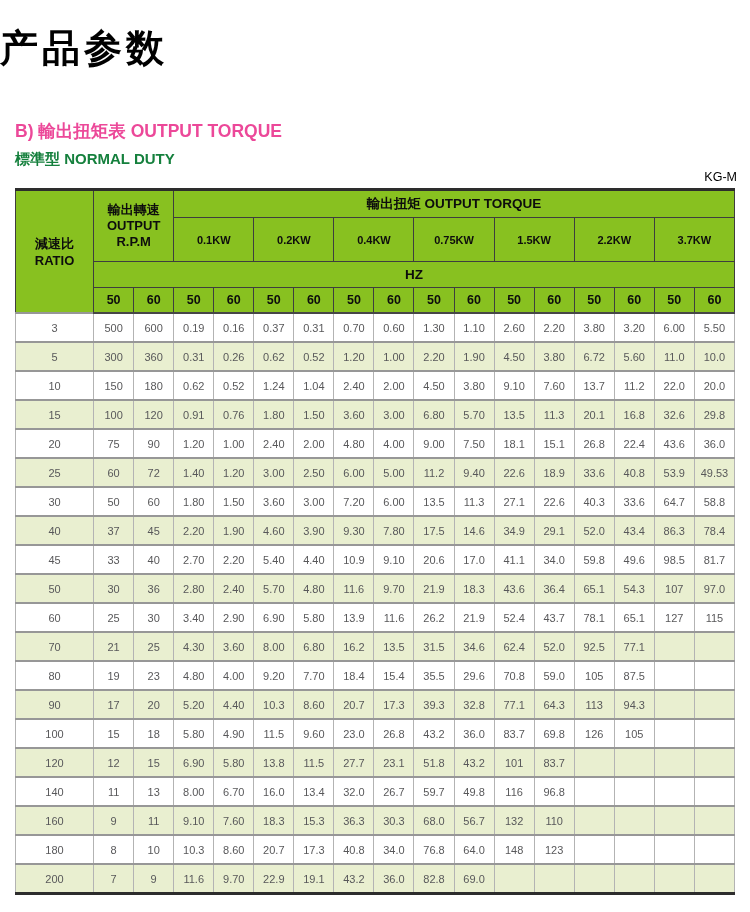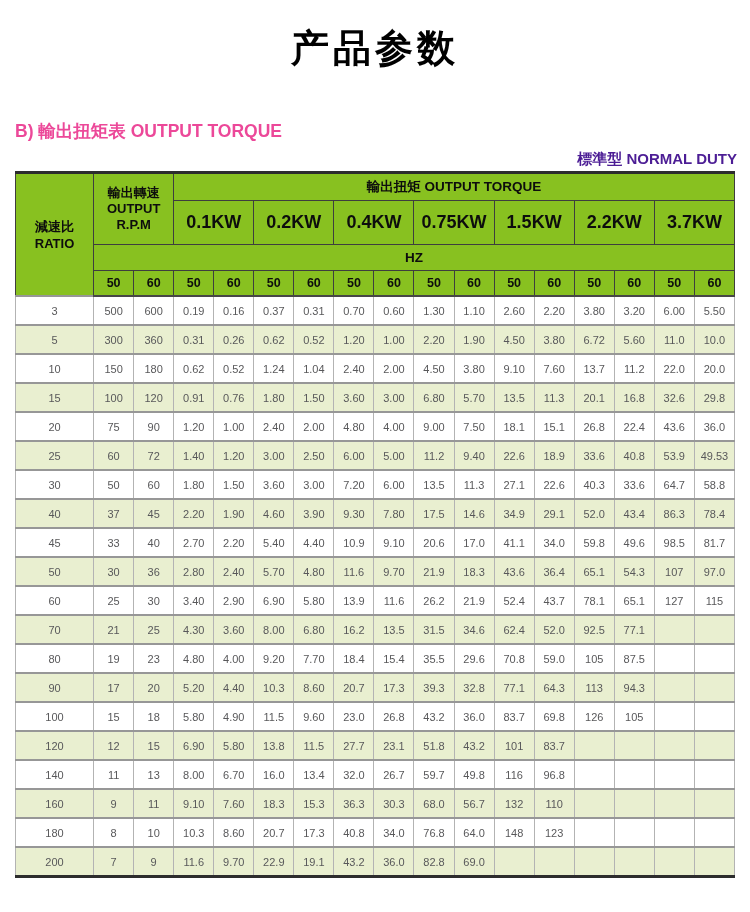--- a/index.html
+++ b/index.html
@@ -1,42 +1,42 @@
 <!DOCTYPE html>
 <html style="--header-green: #88c120; --row-stripe: #e9efd0; --border-dark: #2d2d2d; --cell-border: #b3b3b3; --row-border: #979797; --data-text: #58585a;"><head>
 <meta charset="utf-8">
 <style>
   html,body{margin:0;padding:0;background:#fff;}
   .page{
     position:relative;width:750px;height:912px;background:#ffffff;
     font-family:"Liberation Sans","DejaVu Sans",sans-serif;color:#111;overflow:hidden;
   }
   .title{
-    margin:0;padding-top:26px;text-align:center;
+    margin:0;padding-top:26px;text-align:left;
     font-size:38px;font-weight:bold;letter-spacing:4px;color:#000;line-height:44px;
   }
   .headings{margin:50px 13px 0 15px;}
   .h-b{font-size:17.5px;font-weight:bold;color:#ec4899;line-height:22px;}
-  .h-sub{font-size:15px;font-weight:bold;color:#4c1d95;margin-top:7px;line-height:19px;text-align:right;}
+  .h-sub{font-size:15px;font-weight:bold;color:#15803d;margin-top:7px;line-height:19px;}
   .h-unit{font-size:12.5px;color:#000;text-align:right;margin-top:1px;line-height:16px;}
   table{
     border-collapse:collapse;table-layout:fixed;width:720px;
     margin:3px 0 0 15px;
     border-top:3px solid var(--border-dark,#2d2d2d);
     border-bottom:3px solid var(--border-dark,#2d2d2d);
   }
   col.c-ratio{width:78px;}
   col.c-num{width:40px;}
   thead th{
     background:var(--header-green,#88c120);
     border:1px solid #3e3e3e;
     font-weight:bold;color:#0d0d0d;padding:0;text-align:center;vertical-align:middle;
   }
   tr.hr1 th{height:26px;font-size:13.5px;}
-  tr.hr2 th{height:43px;font-size:18px;}
+  tr.hr2 th{height:43px;font-size:11px;}
   tr.hr3 th{height:25px;font-size:13.5px;}
   tr.hr4 th{height:24px;font-size:12.5px;border-bottom:2px solid #474747;}
   th.ratio-h div{line-height:17px;font-size:13px;}
   th.rpm-h div{line-height:16px;font-size:13px;}
   tbody td{
     border:1px solid var(--cell-border,#b3b3b3);
     border-top:2px solid var(--row-border,#979797);
     height:27px;text-align:center;vertical-align:middle;
     font-size:11px;color:var(--data-text,#58585a);background:#ffffff;padding:0;
   }
@@ -45,20 +45,21 @@
 </head>
 <body>
 
 <div class="page">
 
   <h1 class="title">产品参数</h1>
 
   <div class="headings">
     <div class="h-b">B) 輸出扭矩表 OUTPUT TORQUE</div>
     <div class="h-sub">標準型 NORMAL DUTY</div>
+    <div class="h-unit">KG-M</div>
   </div>
 
   <table>
     <colgroup>
       <col class="c-ratio">
       <col class="c-num">
         <col class="c-num">
         <col class="c-num">
         <col class="c-num">
       <col class="c-num">

